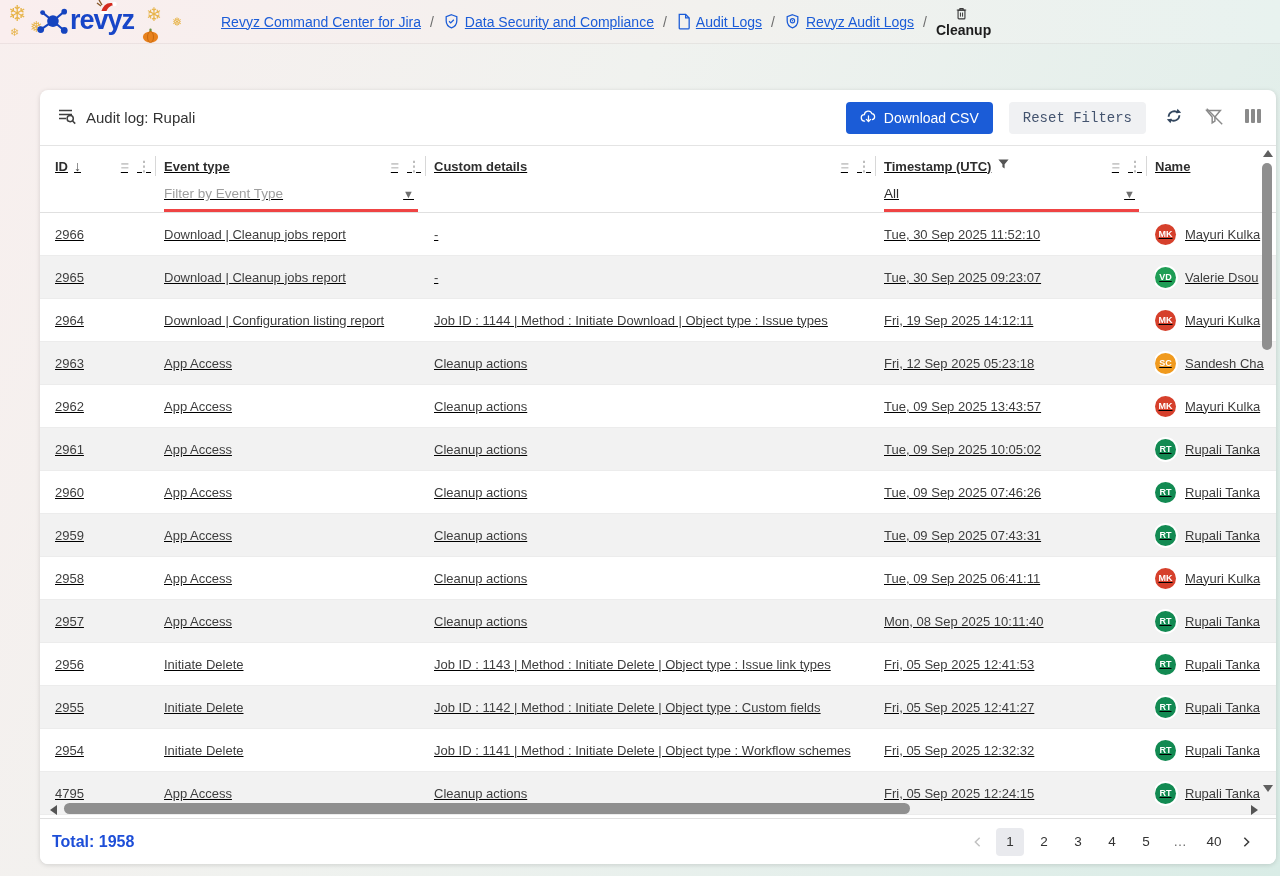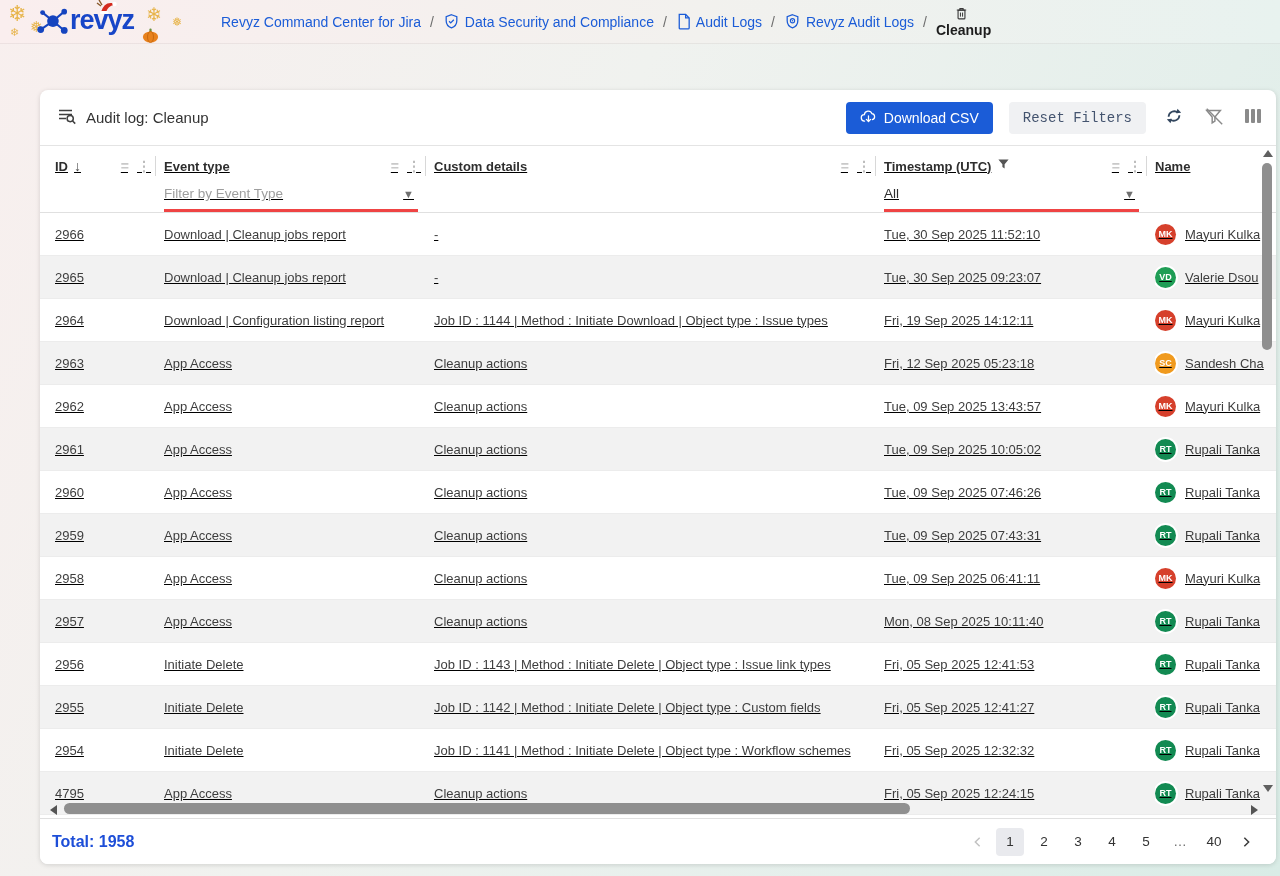--- a/index.html
+++ b/index.html
@@ -19,21 +19,21 @@
   .logo .s3{ left:10px; top:27px; font-size:11px;}
   .logo .s4{ left:146px; top:5px; font-size:19px;}
   .logo .s5{ left:172px; top:16px; font-size:12px;}
   .logo .molecule{ position:absolute; left:36px; top:6px;}
   .logo .brand{ position:absolute; left:70px; top:5px; font-size:27px; font-weight:bold;
     color:#1846c8; letter-spacing:-1px;}
   .logo .hat{ position:absolute; left:96px; top:-1px;}
   .logo .pumpkin{ position:absolute; left:142px; top:28px;}
 
   .breadcrumb{ display:flex; align-items:center; gap:9px; font-size:14px; margin-left:6px;}
-  .bc-link{ color:#1b5cd7; cursor:pointer; white-space:nowrap;}
+  .bc-link{ color:#1b5cd7; text-decoration:underline; cursor:pointer; white-space:nowrap;}
   .bc-sep{ color:#6d6d6d; }
   .bc-current{ color:#1d1d1d; font-weight:bold;}
   .bc-ic{ display:inline-flex; vertical-align:-3px; margin-right:5px;}
 
   
   .card{ position:absolute; left:40px; top:90px; width:1236px; height:774px;
     background:#fff; border-radius:8px; box-shadow:0 1px 5px rgba(0,0,0,.14);
     overflow:hidden;}
 
   .toolbar{ height:56px; display:flex; align-items:center; padding:0 12px 0 17px;
@@ -208,21 +208,21 @@
 
   <div class="toolbar">
     <div class="tb-title">
       <span>
         <svg width="20" height="20" viewBox="0 0 20 20">
           <path d="M2 4.5h13M2 8.5h13M2 12.5h7" stroke="#3f3f3f" stroke-width="1.7" fill="none"></path>
           <circle cx="13.2" cy="12.6" r="3.1" fill="none" stroke="#3f3f3f" stroke-width="1.5"></circle>
           <path d="M15.6 15l2.6 2.6" stroke="#3f3f3f" stroke-width="1.5"></path>
         </svg>
       </span>
-      <span>Audit log: Cleanup</span>
+      <span>Audit log: Rupali</span>
     </div>
     <div class="tb-right">
       <button class="btn-primary">
         <span>
           <svg width="17" height="15" viewBox="0 0 24 20">
             <path d="M6.5 16.5a4.5 4.5 0 0 1-.4-9A5.6 5.6 0 0 1 16.9 6a4.3 4.3 0 0 1 .6 8.4" fill="none" stroke="#fff" stroke-width="1.8" stroke-linecap="round"></path>
             <path d="M12 9v8m0 0l-3-3m3 3l3-3" stroke="#fff" stroke-width="1.8" fill="none" stroke-linecap="round"></path>
           </svg>
         </span>
         <span>Download CSV</span>

